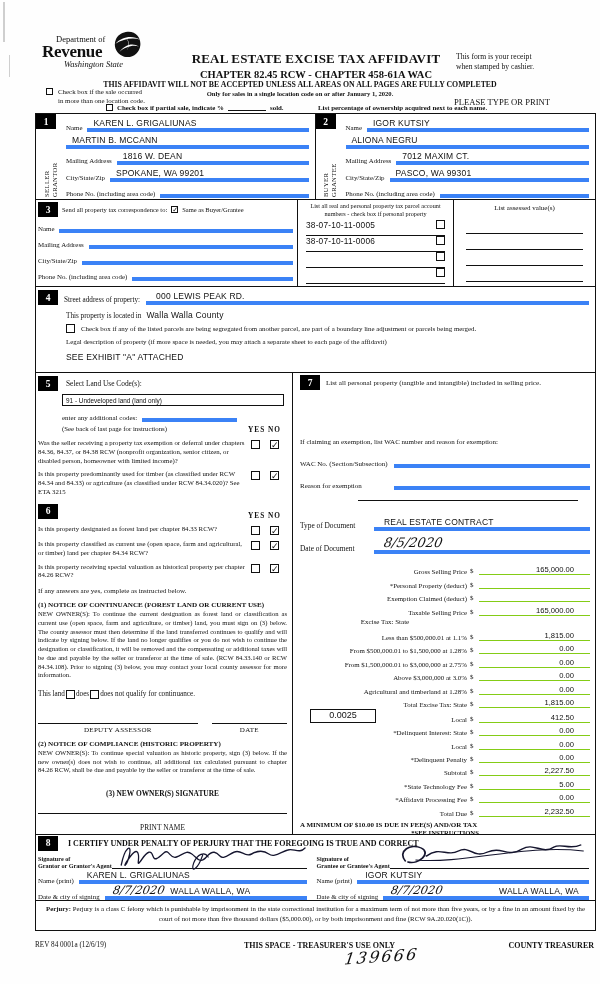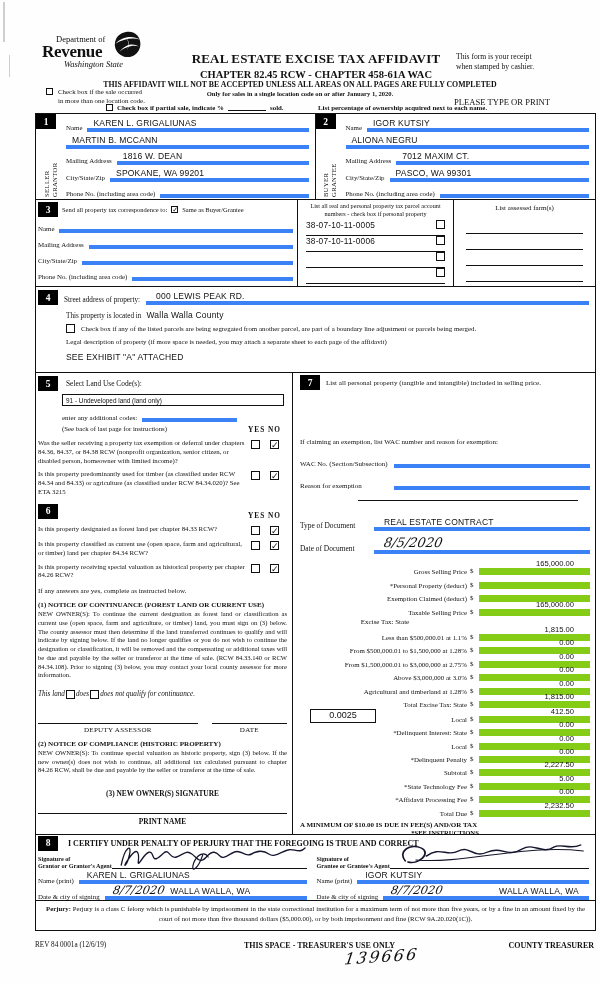--- a/index.html
+++ b/index.html
@@ -88,44 +88,44 @@
   .yesno { font-weight:bold; font-size:7.3px; letter-spacing:1px; }
   .qrow { display:flex; margin-top:5px; }
   .qtext { flex:1; font-size:6.8px; line-height:1.3; padding-right:5px; }
   .qcbs { width:36px; display:flex; gap:10px; align-items:flex-start; padding-top:1px; flex:none; }
   .s6head { position:relative; margin-top:7px; height:16px; }
   .s6head .numbox { position:absolute; left:0; top:0; }
   .s6head .yesno { position:absolute; right:6px; bottom:0; }
   .instr { font-size:7px; margin-top:7px; }
   .ntitle { font-size:7.1px; font-weight:bold; margin-top:6px; }
   .nbody { font-size:6.6px; line-height:1.32; text-align:justify; margin-top:1px; }
-  .thisland { display:flex; gap:1px; margin-top:10px; font-size:7.2px;font-style:italic; }
+  .thisland { display:flex; gap:1px; margin-top:10px; font-size:7.2px; }
   .assessor { display:flex; gap:14px; margin-top:24px; }
   .sigstack { display:flex; flex-direction:column; }
   .sigstack .line { border-top:1px solid #111; }
   .sigstack .slab { text-align:center; font-size:7px; padding-top:2px; letter-spacing:.3px; }
   .center { text-align:center; }
   .ownersig { font-size:7.4px; font-weight:bold; margin-top:14px; }
   .wline { border-bottom:1px solid #111; margin-top:15px; }
-  .printname { font-size:7.4px; font-weight:bold; margin-top:3px; }
+  .printname { font-size:7.4px; font-weight:normal; margin-top:9px; }
   
   .s7head { display:flex; gap:6px; align-items:center; font-size:7.1px; height:15px; }
   .exempt { font-size:7px; margin-top:48px; }
   .wacrow { display:flex; align-items:flex-end; gap:6px; margin-top:9px; font-size:7px; height:13px; }
   .extline { border-bottom:1px solid #111; margin:10px 12px 0 58px; height:1px; }
   .docrow { display:flex; align-items:flex-end; margin-top:6px; font-size:7.4px; }
   .docrow .dlab { width:74px; flex:none; padding-bottom:1px; }
   .docrow .fline { padding:0 4px 0 10px; }
   .docdate .fline { height:17px; display:flex; align-items:flex-end; }
   .handdate { font-size:13px; line-height:14px; }
   .moneys { margin-top:8px; }
   .mrow { display:flex; align-items:flex-end; height:13.4px; position:relative; }
   .mlabel { width:170px; text-align:right; font-size:6.9px; padding-right:3px; flex:none; }
   .mdollar { width:9px; font-size:7px; flex:none; }
-  .mline { flex:1; border-bottom:7px solid #84cc16; text-align:right; font-family:"Liberation Sans",sans-serif; font-size:7.6px; padding-right:16px; min-height:9px; }
+  .mline { flex:1; border-bottom:1px solid #84cc16; text-align:right; font-family:"Liberation Sans",sans-serif; font-size:7.6px; padding-right:16px; min-height:9px; }
   .mexcise { width:170px; text-align:center; font-size:7px; height:12px; padding-top:2px; }
   .ratebox { position:absolute; left:10px; bottom:0; width:66px; height:13.5px; border:1.5px solid #111; text-align:center; font-family:"Liberation Sans",sans-serif; font-size:9px; line-height:11px; }
   .minnote { font-weight:bold; font-size:7px; margin-top:4px; }
   .seeinstr { text-align:center; font-weight:bold; font-size:6.6px; }
   
   .sec8 { height:66px; padding:1px 4px 0 2px; }
   .s8head { display:flex; align-items:center; gap:10px; height:14px; font-size:8px; font-weight:bold; }
   .s8cols { display:flex; }
   .s8col { width:50%; padding-right:8px; }
   .s8col.right { padding-right:2px; padding-left:2px; }
@@ -281,21 +281,21 @@
         <div class="pline">
             <span class="typed"></span>
             <span class="cb"></span>
           </div>
         <div class="pline">
             <span class="typed"></span>
             <span class="cb"></span>
           </div>
       </div>
       <div class="s3c">
-        <div class="s3c-head">List assessed farm(s)</div>
+        <div class="s3c-head">List assessed value(s)</div>
         <div class="aline"></div>
         <div class="aline"></div>
         <div class="aline"></div>
         <div class="aline"></div>
       </div>
     </div>
 
     <div class="band sec4">
       <div class="r1">
         <div class="numbox">4</div>

